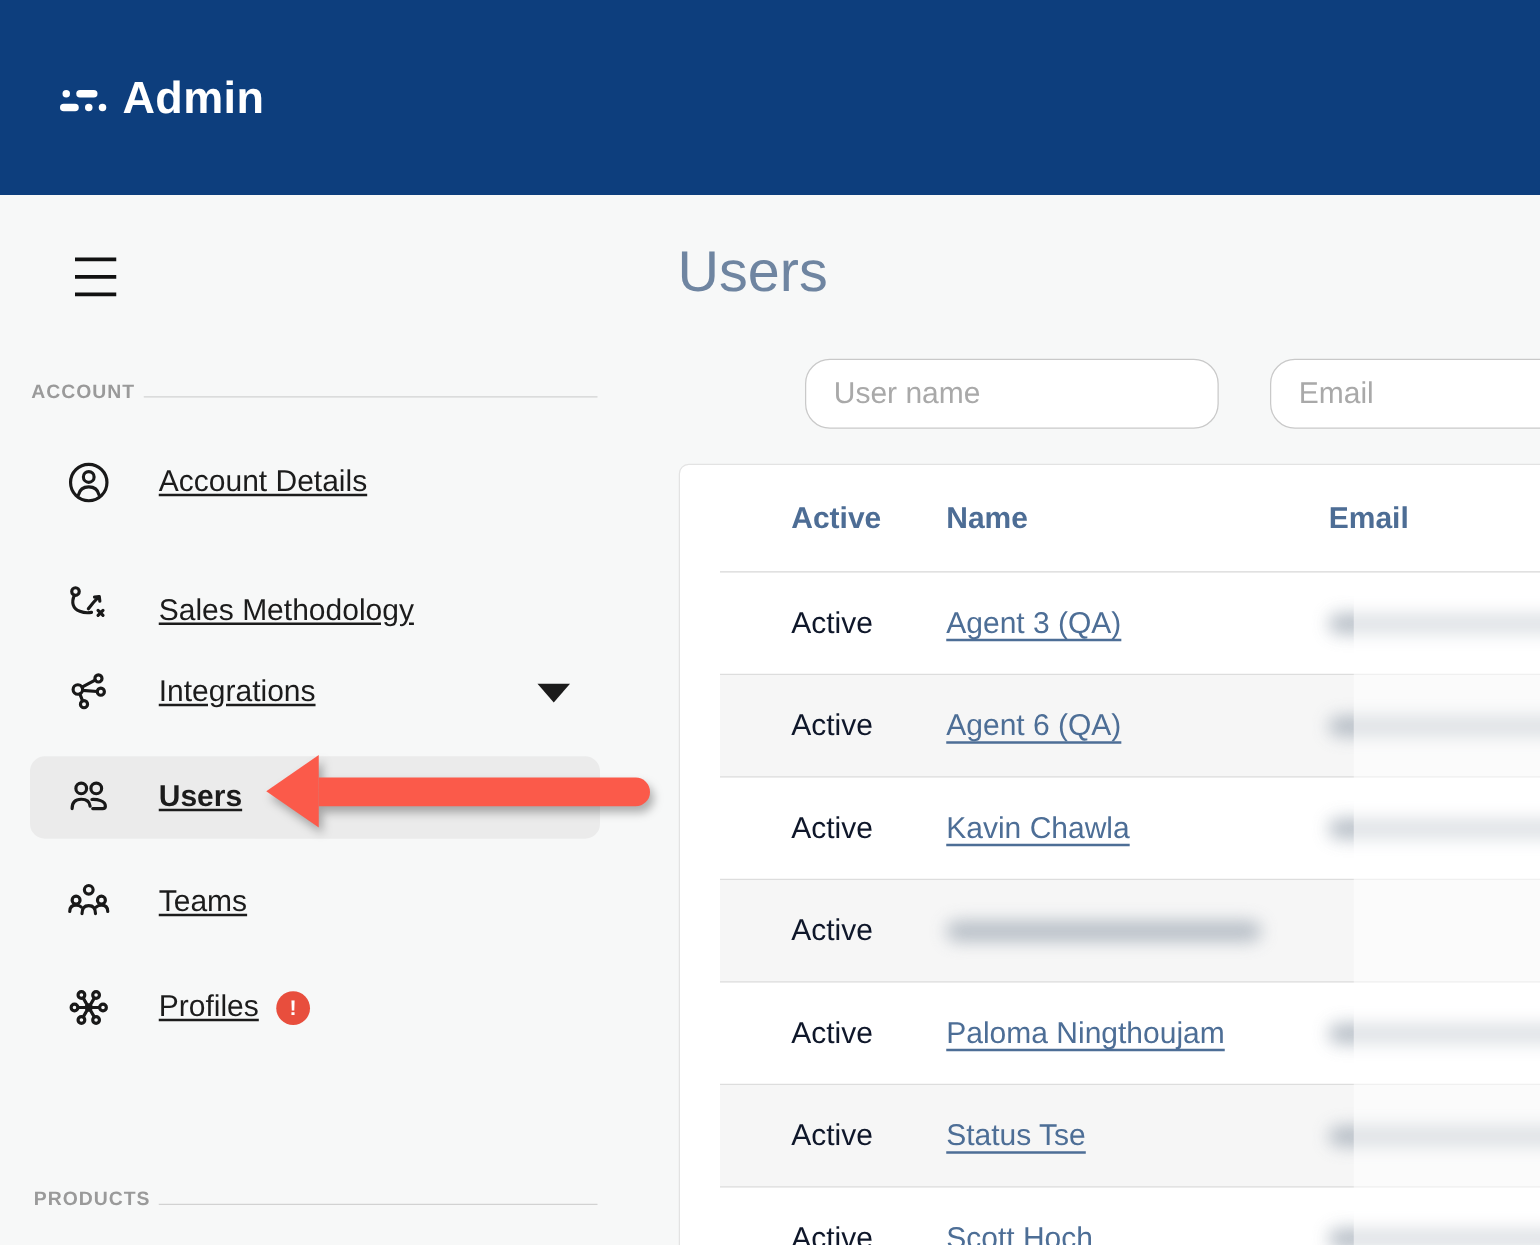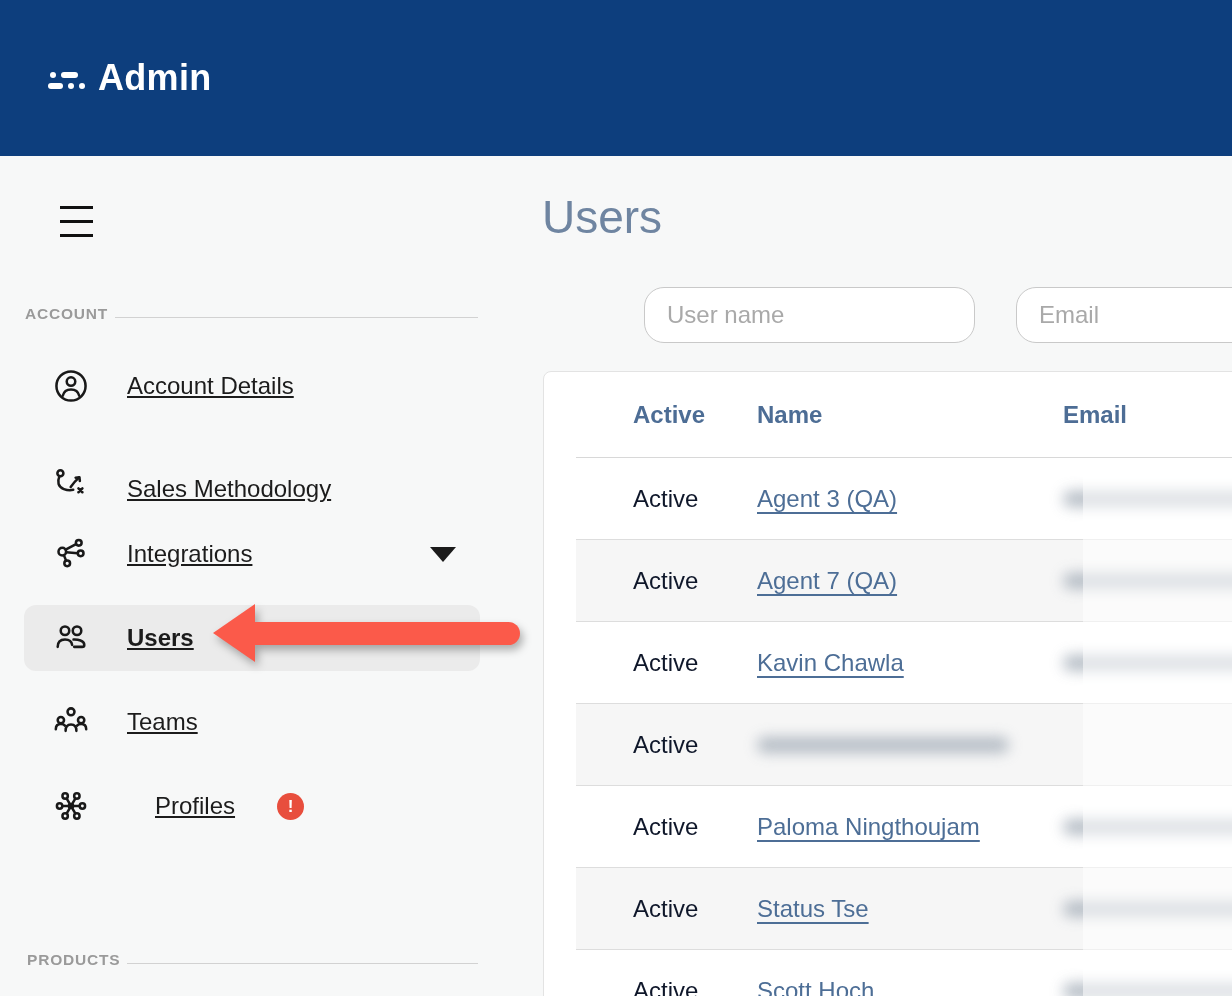--- a/index.html
+++ b/index.html
@@ -49,21 +49,21 @@
   .nav-badge {
     margin-left:14px; width:27px; height:27px; border-radius:50%;
     color:#fff; font-size:17px; font-weight:bold; line-height:27px; text-align:center;
   }
   .nav-caret {
     margin-left:auto; width:0; height:0;
     border-left:13px solid transparent; border-right:13px solid transparent;
     border-top:15px solid #1b1b1b;
   }
   .pos-0 { top:215px; } .pos-1 { top:299px;align-items:flex-end; } .pos-2 { top:383px;justify-content:center; }
-  .pos-3 { top:467px; } .pos-4 { top:551px; } .pos-5 { top:635px;gap:28px; } .pos-6 { top:719px; }
+  .pos-3 { top:467px; } .pos-4 { top:551px; } .pos-5 { top:635px; } .pos-6 { top:719px; }
 
   svg.icon { fill:none; stroke:#191919; stroke-width:1.6; stroke-linecap:round; stroke-linejoin:round; }
 
   
   .callout-arrow {
     position:absolute; left:213px; top:466px; display:flex; align-items:center;
     filter:drop-shadow(3px 5px 4px rgba(0,0,0,0.30)); z-index:20; pointer-events:none;
   }
   .arrow-head {
     width:0; height:0;
@@ -256,21 +256,21 @@
 
       <div class="t-row">
         <div class="c-status">Active</div>
         <div class="c-name"><a>Agent 3 (QA)</a></div>
         <div class="c-email">
             <div class="email-blob"></div>
           </div>
       </div>
       <div class="t-row">
         <div class="c-status">Active</div>
-        <div class="c-name"><a>Agent 7 (QA)</a></div>
+        <div class="c-name"><a>Agent 6 (QA)</a></div>
         <div class="c-email">
             <div class="email-blob"></div>
           </div>
       </div>
       <div class="t-row">
         <div class="c-status">Active</div>
         <div class="c-name"><a>Kavin Chawla</a></div>
         <div class="c-email">
             <div class="email-blob"></div>
           </div>

